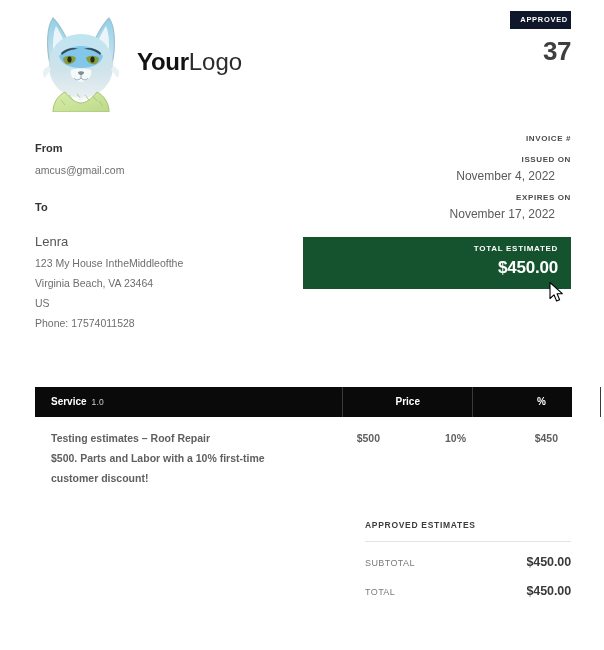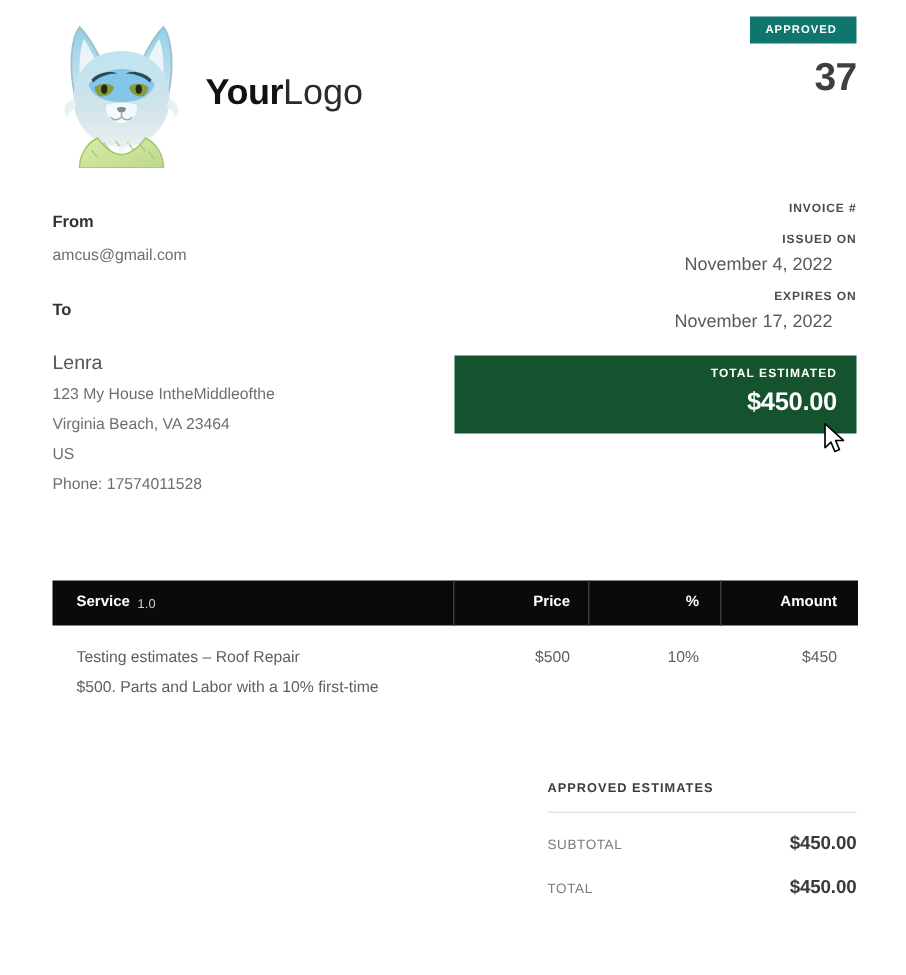--- a/index.html
+++ b/index.html
@@ -57,26 +57,26 @@
   .logo-text .lt-light {
     font-weight: 300;
     color: #2b2b2b;
     letter-spacing: 0px;
   }
 
   .status-badge {
     position: absolute;
     right: 33px;
     top: 11px;
-    background: #0f766e;
+    background: #0f172a;
     color: #ffffff;
     font-size: 7.5px;
     font-weight: 700;
     letter-spacing: 0.7px;
-    padding: 5px 13px 5px 10px;
+    padding: 5px 3px 5px 10px;
     line-height: 1;
   }
   .invoice-number {
     position: absolute;
     right: 33px;
     top: 36px;
     font-size: 26px;
     font-weight: 700;
     color: #3f3f3f;
     letter-spacing: -0.5px;
@@ -178,20 +178,21 @@
     left: 35px;
     top: 387px;
     width: 537px;
   }
   .items-head {
     display: flex;
     background: #0a0a0a;
     color: #ffffff;
     height: 30px;
     align-items: center;
+    gap: 40px;
   }
   .th {
     box-sizing: border-box;
     font-size: 10px;
     font-weight: 700;
     height: 30px;
     display: flex;
     align-items: center;
     line-height: 1;
   }
@@ -222,20 +223,21 @@
     font-weight: 400;
     font-size: 8.5px;
     color: #cfcfcf;
     margin-left: 5px;
     letter-spacing: 0.2px;
   }
 
   .items-body {
     display: flex;
     padding-top: 12px;
+    font-weight: bold;
   }
   .td {
     box-sizing: border-box;
     font-size: 10.5px;
     color: #5f5f5f;
     line-height: 1.9;
   }
   .td-service {
     flex: 0 0 267px;
     padding-left: 16px;
@@ -416,20 +418,21 @@
       </div>
       <div class="th th-price">Price</div>
       <div class="th th-pct">%</div>
       <div class="th th-amount">Amount</div>
     </div>
 
     <div class="items-body">
       <div class="td td-service">
         <p class="desc-line">Testing estimates – Roof Repair</p>
         <p class="desc-line">$500. Parts and Labor with a 10% first-time</p>
+        <p class="desc-line">customer discount!</p>
       </div>
       <div class="td td-price">$500</div>
       <div class="td td-pct">10%</div>
       <div class="td td-amount">$450</div>
     </div>
   </div>
 
   <div class="summary">
     <p class="summary-title">APPROVED ESTIMATES</p>
     <div class="summary-rule"></div>

